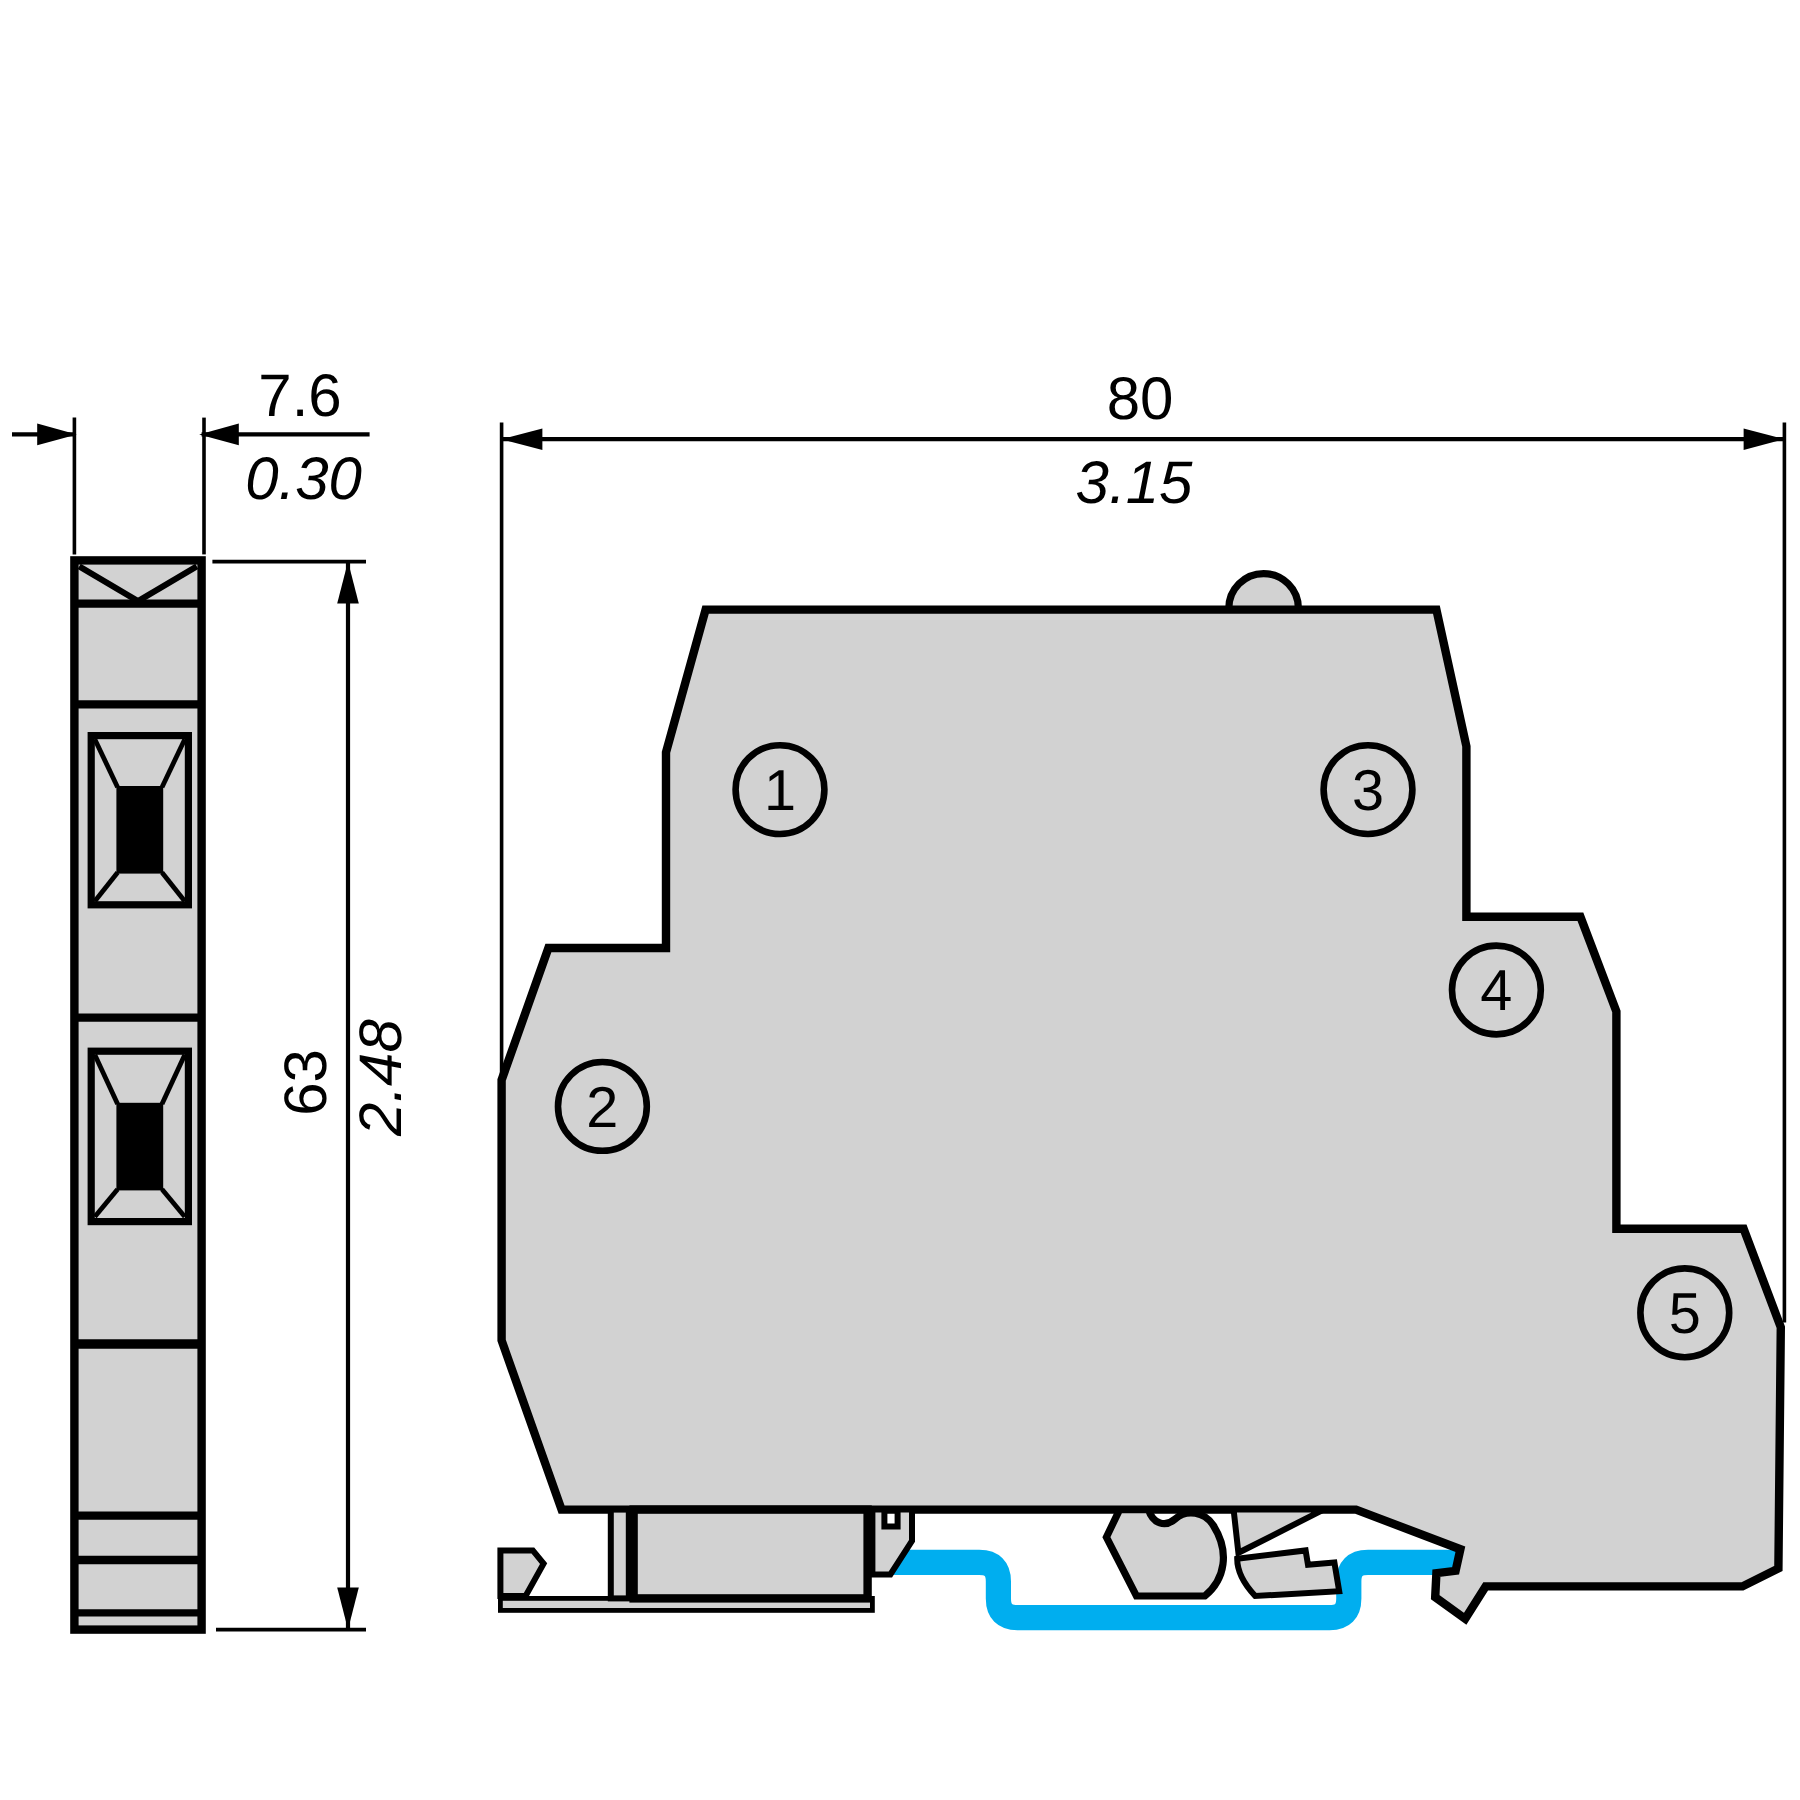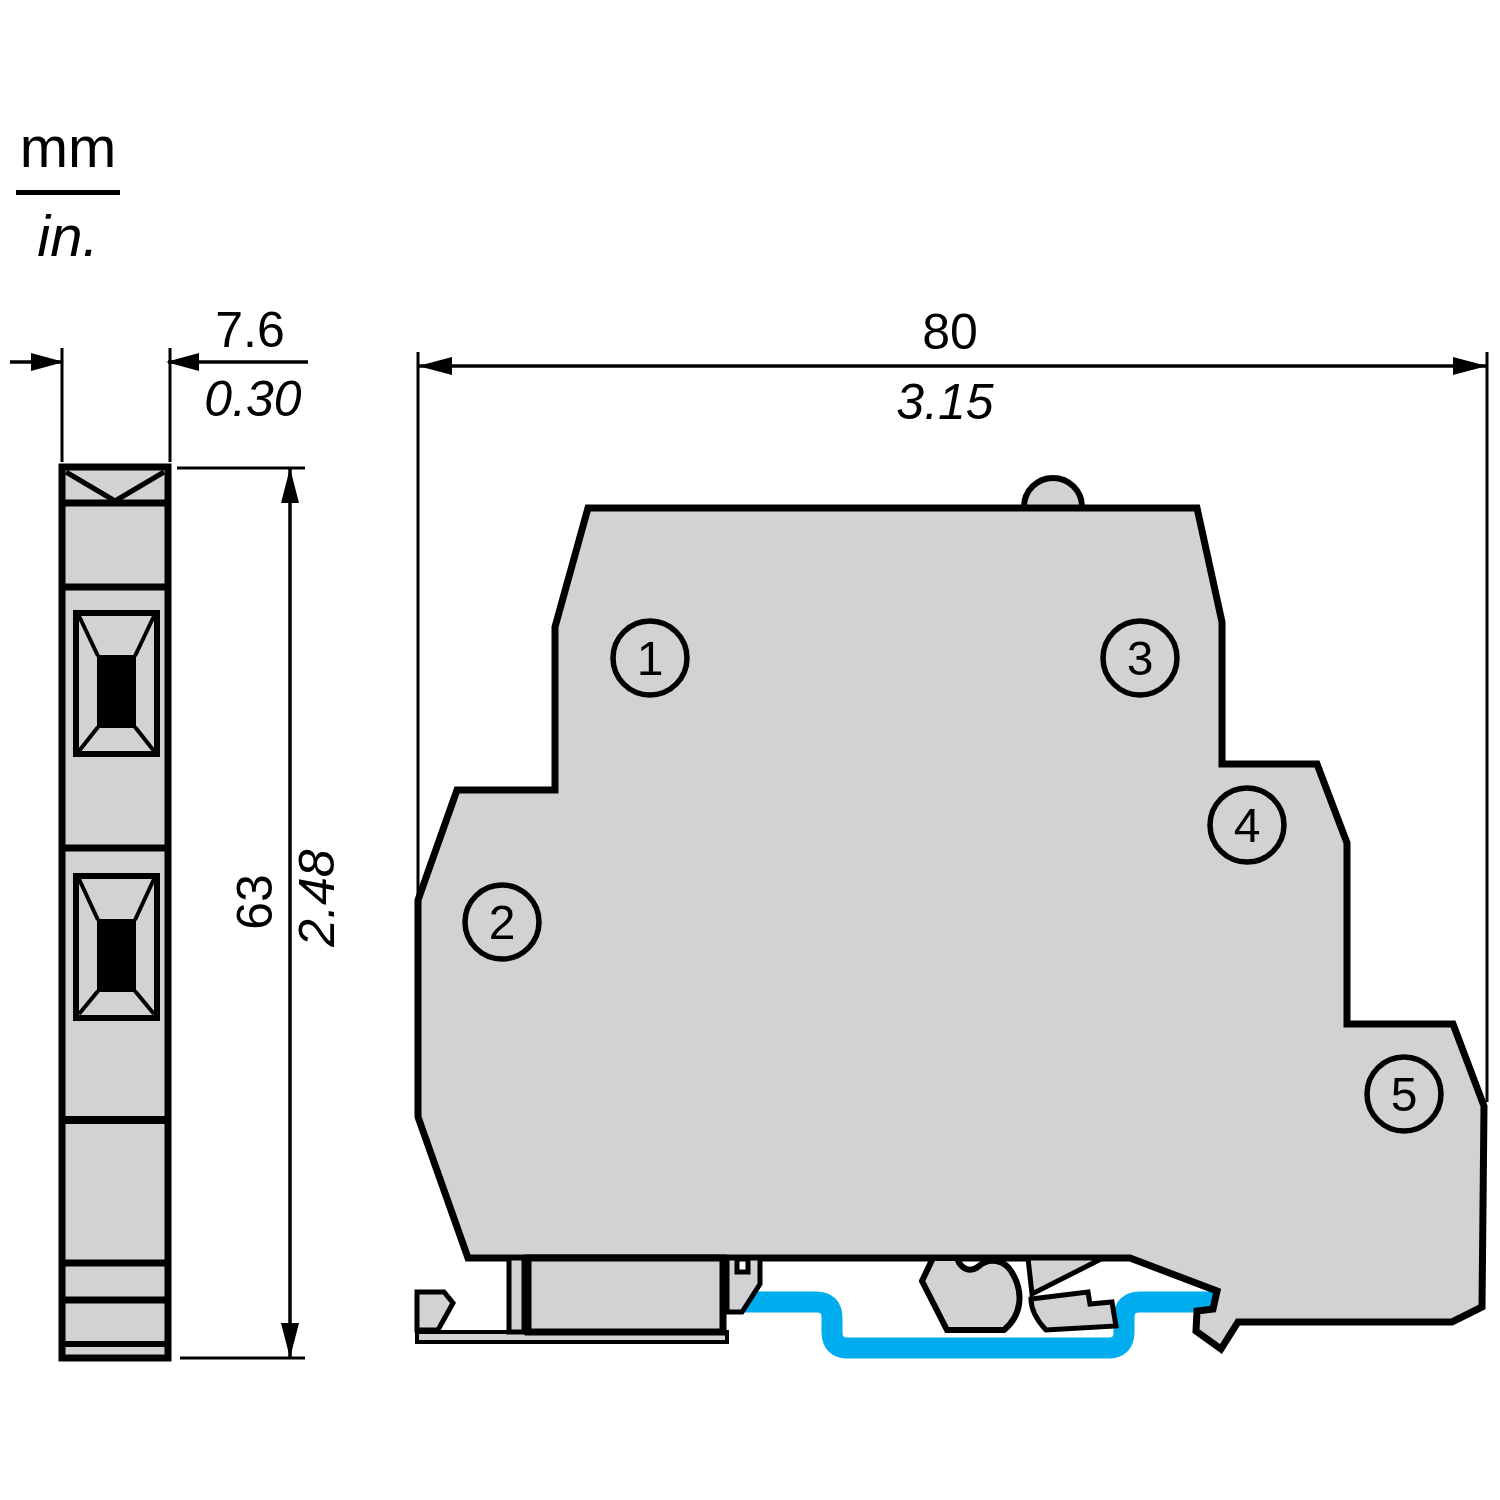--- a/index.html
+++ b/index.html
@@ -12,24 +12,20 @@
   text{font-family:"Liberation Sans", sans-serif;fill:#000;}
   .dim-num{font-size:50px;}
   .dim-in{font-size:50px;font-style:italic;}
   .marker-num{font-size:48px;}
 </style>
 </head>
 <body>
 
 <div class="stage">
 
-  <div class="units">
-    <div class="metric">mm</div>
-    <div class="imperial">in.</div>
-  </div>
 
   <svg width="1500" height="1500" viewBox="0 0 1500 1500">
 
     <g>
       <line x1="10" y1="362" x2="62" y2="362" stroke="#000" stroke-width="3.5"></line>
       <polygon points="64,362 31,353 31,371" fill="#000"></polygon>
       <line x1="168" y1="362" x2="308" y2="362" stroke="#000" stroke-width="3.5"></line>
       <polygon points="166,362 199,353 199,371" fill="#000"></polygon>
       <line x1="62" y1="348" x2="62" y2="462" stroke="#000" stroke-width="3"></line>
       <line x1="170" y1="348" x2="170" y2="462" stroke="#000" stroke-width="3"></line>

